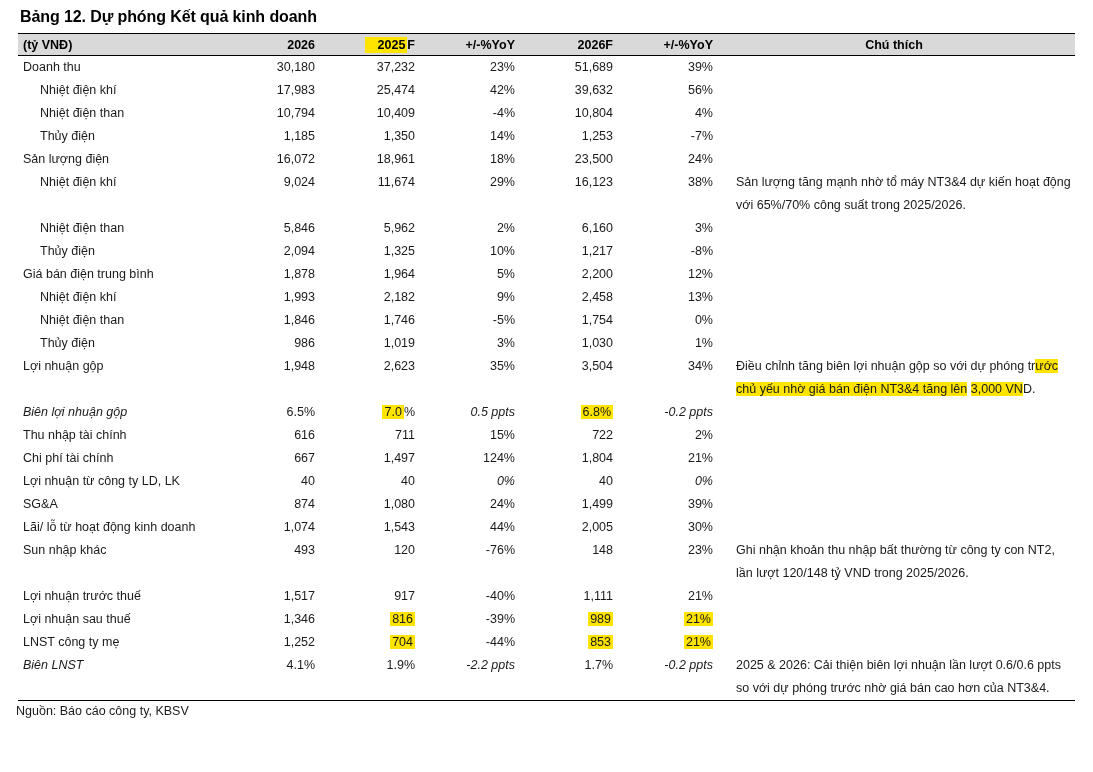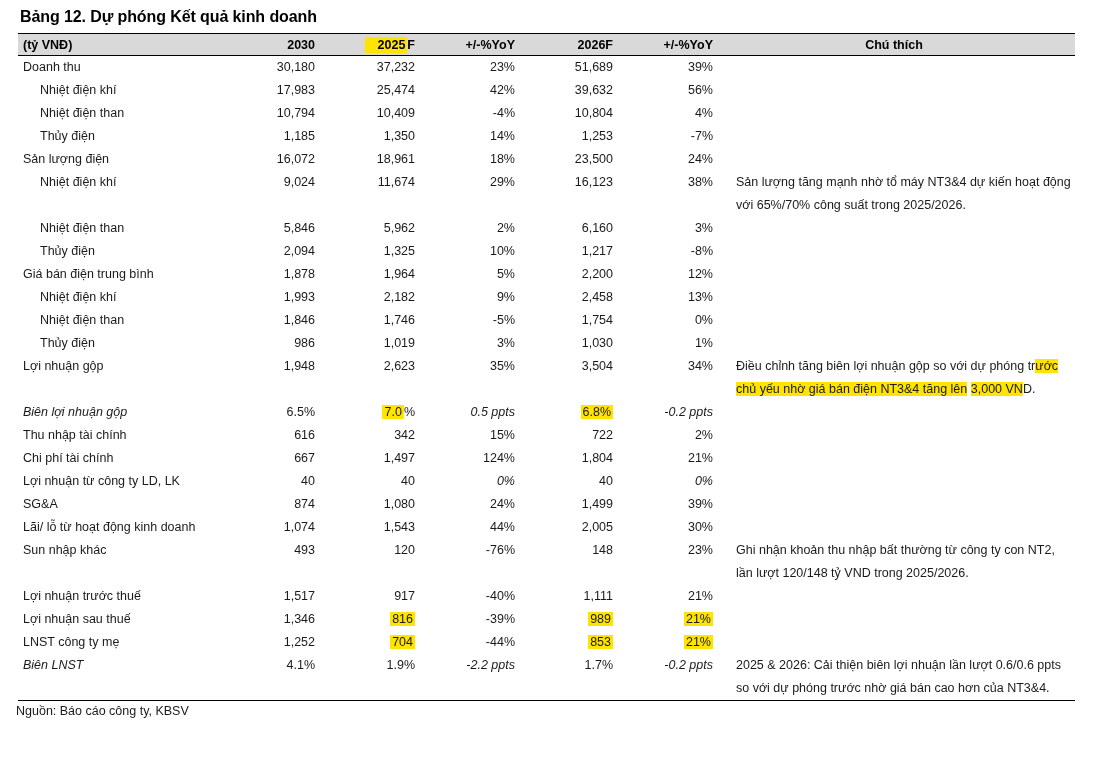--- a/index.html
+++ b/index.html
@@ -83,21 +83,21 @@
         <col class="c-2024">
         <col class="c-2025">
       <col class="c-yoy25">
         <col class="c-2026">
         <col class="c-yoy26">
         <col class="c-note">
     </colgroup>
     <thead>
       <tr>
         <th class="h-label">(tỷ VNĐ)</th>
-        <th class="h-num">2030</th>
+        <th class="h-num">2026</th>
         <th class="h-num"><span class="hl hl-header">2025</span><span>F</span></th>
         <th class="h-num">+/-%YoY</th>
         <th class="h-num">2026F</th>
         <th class="h-num">+/-%YoY</th>
         <th class="h-note">Chú thích</th>
       </tr>
     </thead>
     <tbody>
         <tr>
           <td class="label">Doanh thu</td>
@@ -221,21 +221,21 @@
           <td class="num">6.5%</td>
           <td class="num"><span class="hl hl-pad">7.0</span><span>%</span></td>
           <td class="num"><span class="italic">0.5 ppts</span></td>
           <td class="num"><span class="hl hl-pad">6.8%</span></td>
           <td class="num"><span class="italic">-0.2 ppts</span></td>
           <td class="note"></td>
         </tr>
         <tr>
           <td class="label">Thu nhập tài chính</td>
           <td class="num">616</td>
-          <td class="num">342</td>
+          <td class="num">711</td>
           <td class="num">15%</td>
           <td class="num">722</td>
           <td class="num">2%</td>
           <td class="note"></td>
         </tr>
         <tr>
           <td class="label">Chi phí tài chính</td>
           <td class="num">667</td>
           <td class="num">1,497</td>
           <td class="num">124%</td>

